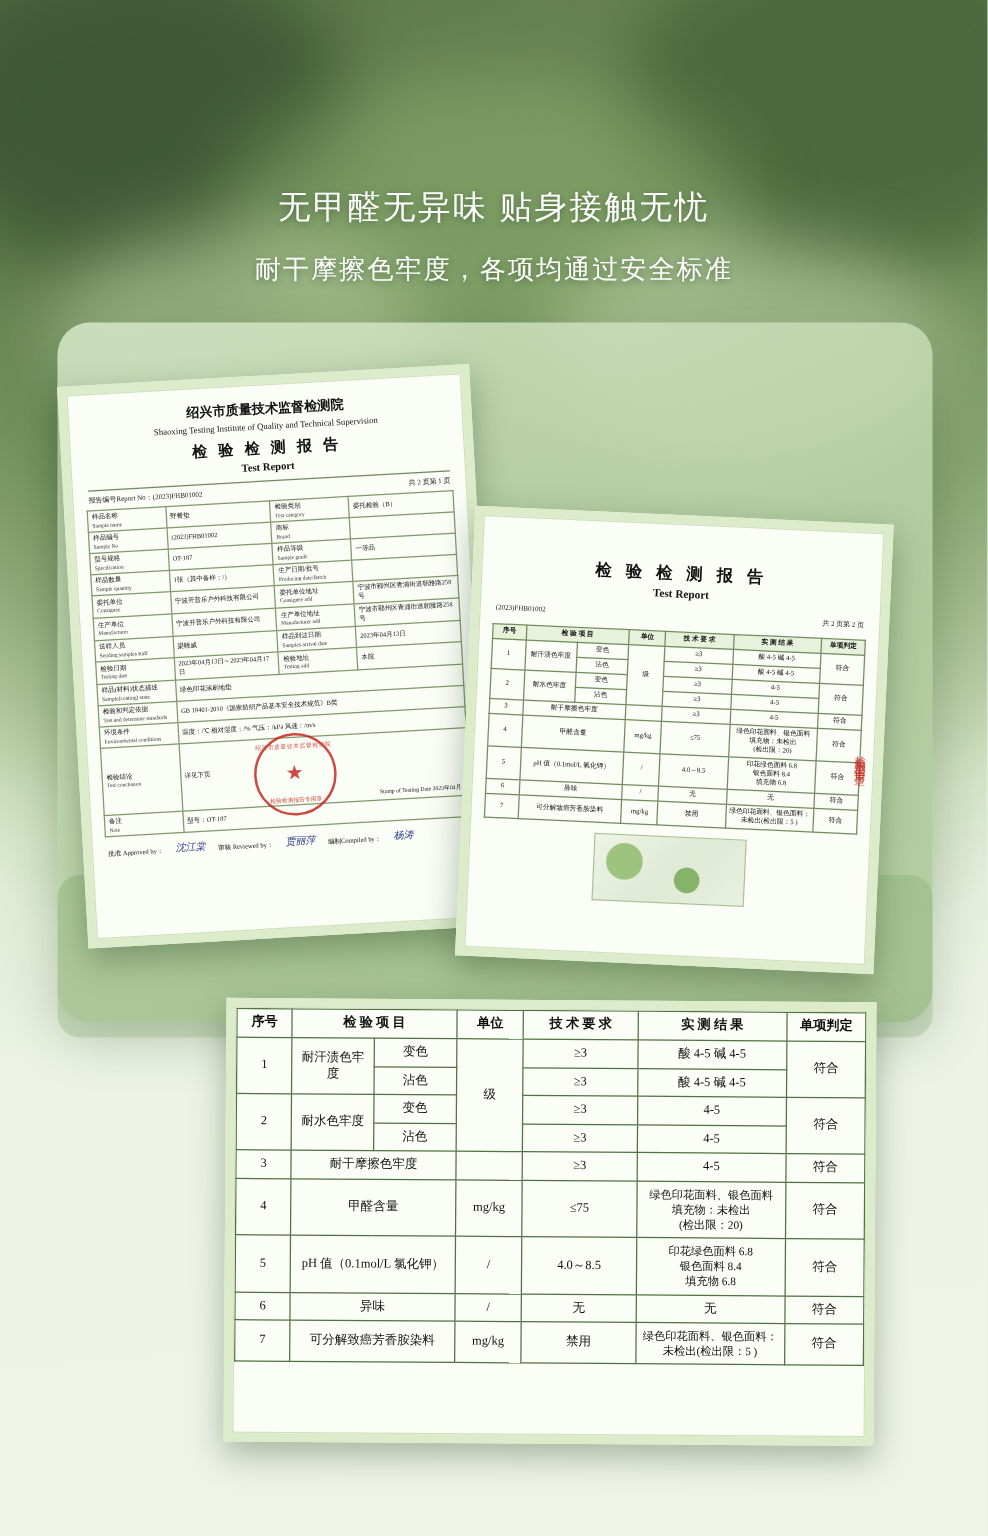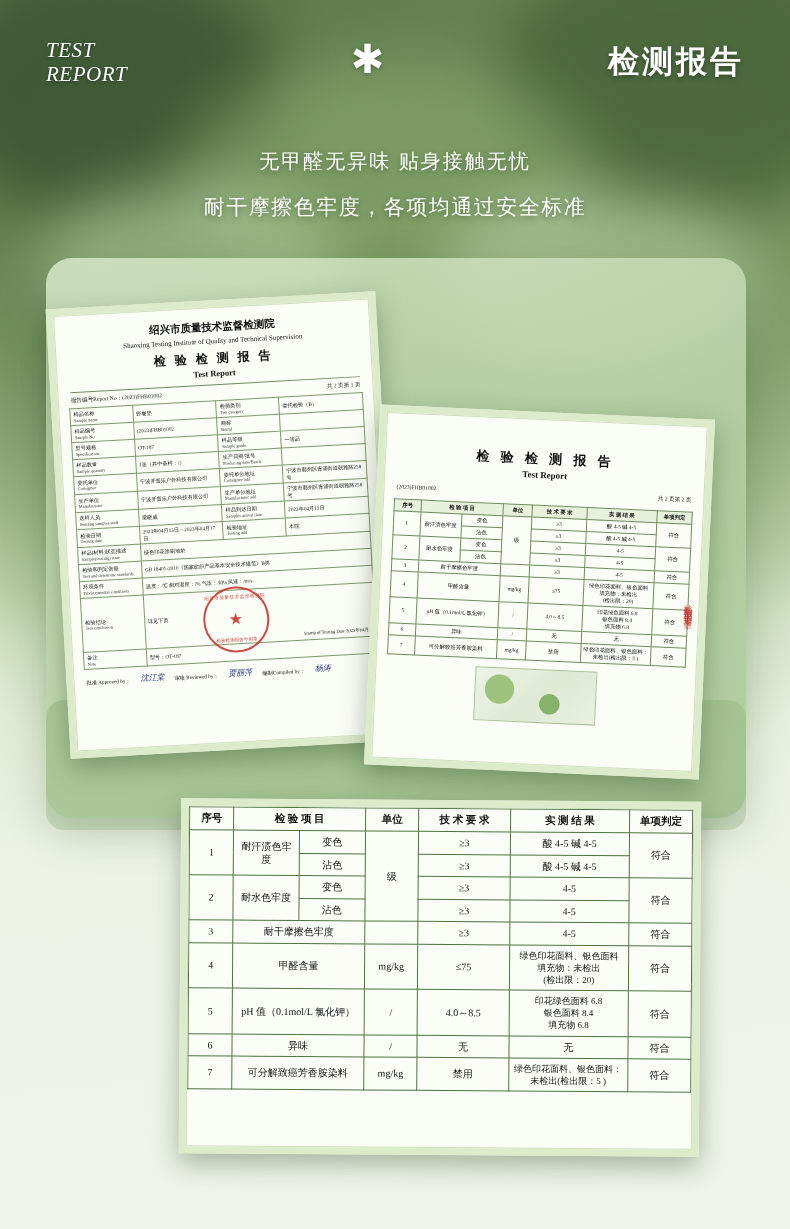--- a/index.html
+++ b/index.html
@@ -76,21 +76,21 @@
   
   .slogan {
     position: absolute;
     left: 0; top: 148px;
     width: 790px;
     text-align: center;
     z-index: 5;
     color: #ffffff;
     text-shadow: 0 2px 6px rgba(22,48,16,.45);
   }
-  .slogan .l1 { font-size: 20px; letter-spacing: 2px; }
+  .slogan .l1 { font-size: 26px; letter-spacing: 2px; }
   .slogan .l2 { font-size: 21px; letter-spacing: 1.5px; margin-top: 18px; }
 
   
   .stage {
     position: absolute;
     left: 46px;
     top: 258px;
     width: 700px;
     height: 560px;
     border-radius: 26px;
@@ -330,28 +330,20 @@
 <body>
 
 <div class="page">
 
   <div class="blob b1"></div>
   <div class="blob b2"></div>
   <div class="blob b3"></div>
   <div class="blob b4"></div>
   <div class="blob b5"></div>
 
-  <div class="header">
-    <div class="brand">
-      <div>TEST</div>
-      <div>REPORT</div>
-    </div>
-    <div class="asterisk">✱</div>
-    <div class="header-title">检测报告</div>
-  </div>
 
   <div class="slogan">
     <div class="l1">无甲醛无异味 贴身接触无忧</div>
     <div class="l2">耐干摩擦色牢度，各项均通过安全标准</div>
   </div>
 
   <div class="stage"></div>
   <div class="stage-lip"></div>
 
   <div class="doc" id="docA">

